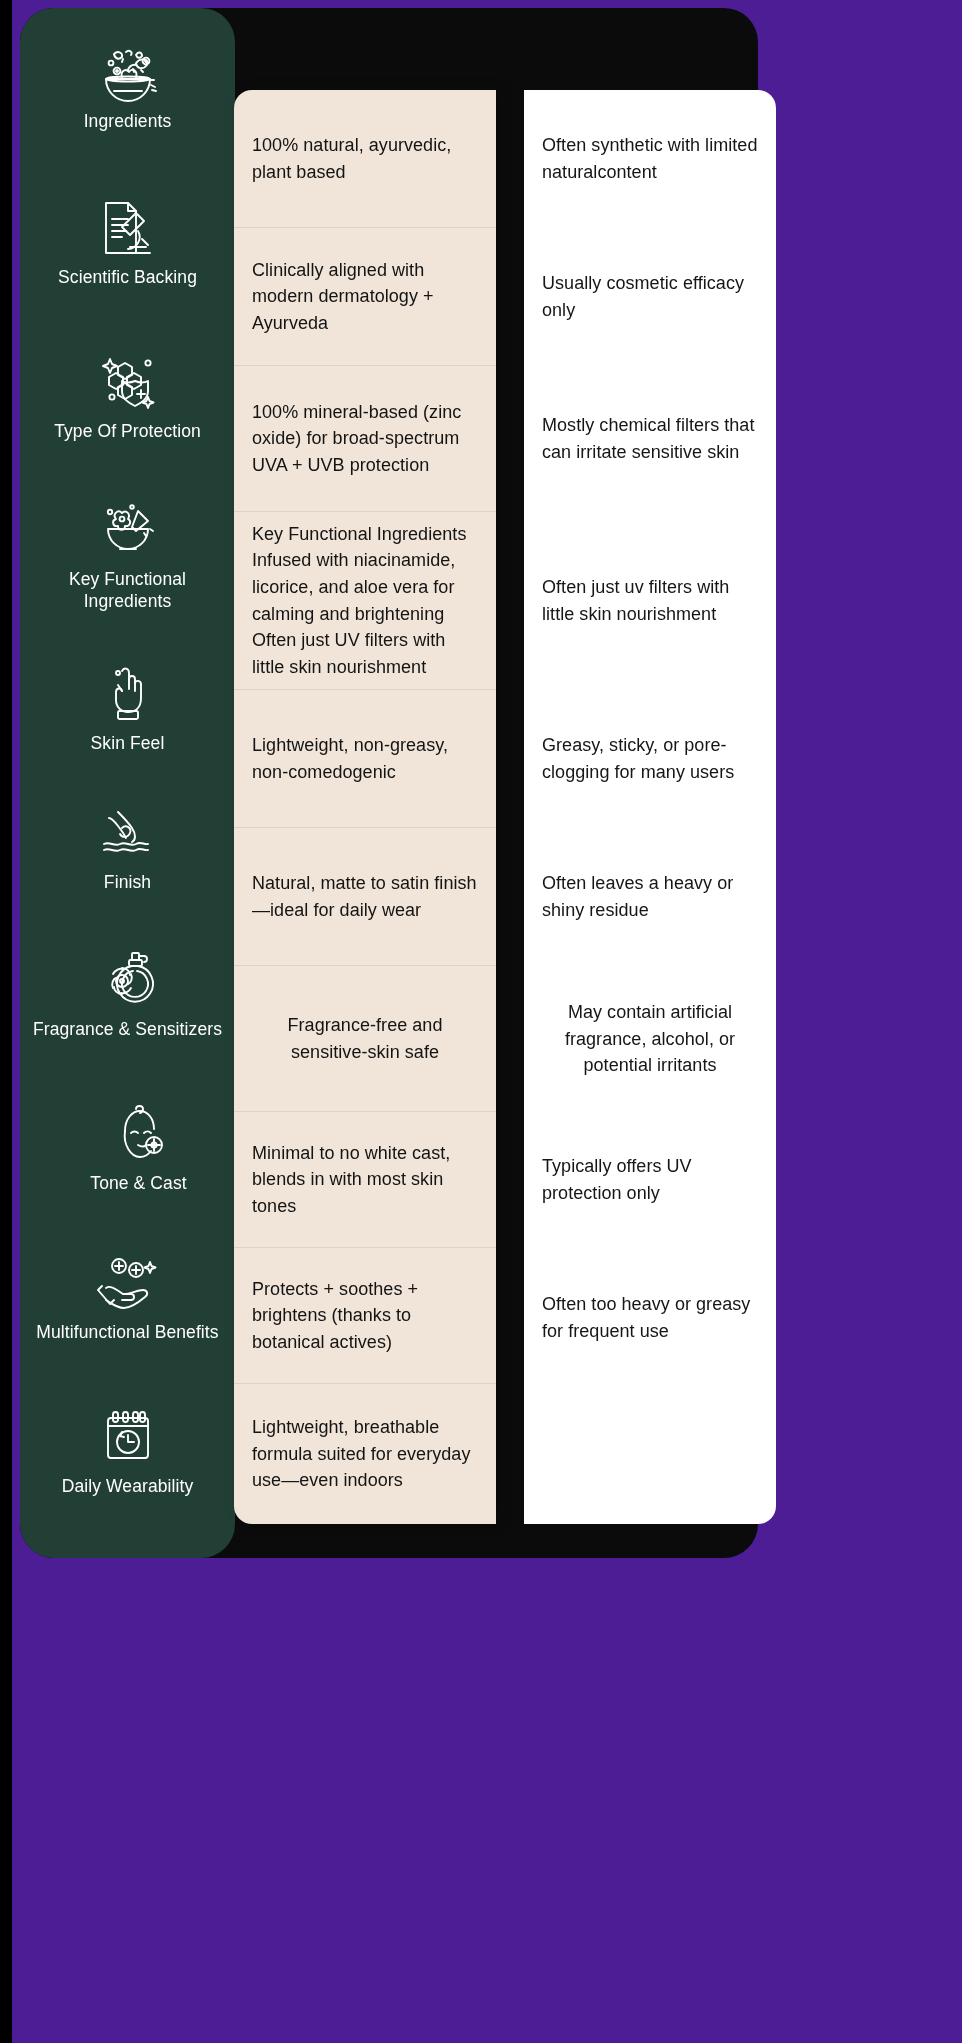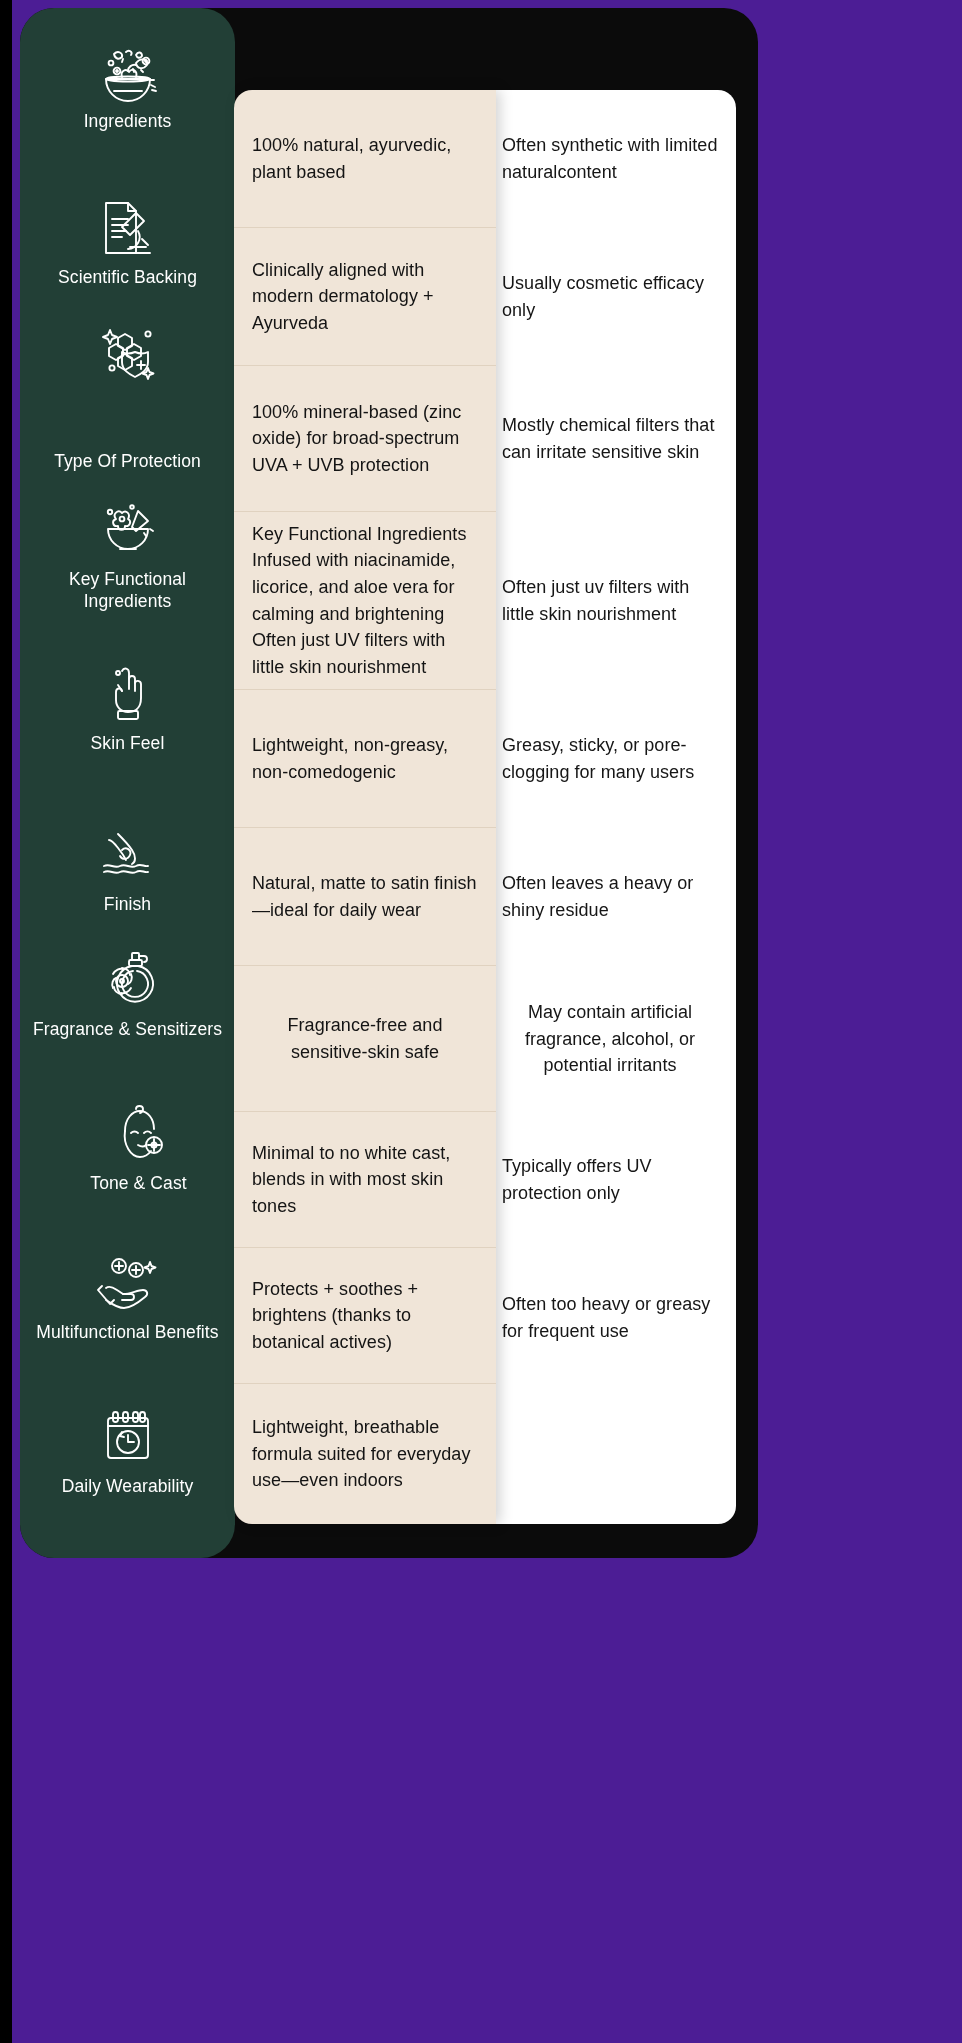--- a/index.html
+++ b/index.html
@@ -90,21 +90,21 @@
     background: #f0e5d8;
     border-radius: 18px 0 0 18px;
     z-index: 4;
     overflow: hidden;
     box-shadow: 4px 0 14px rgba(0,0,0,0.18);
   }
 
   
   .col-theirs {
     position: absolute;
-    left: 472px;
+    left: 512px;
     top: 90px;
     width: 252px;
     height: 1434px;
     background: #ffffff;
     border-radius: 0 18px 18px 0;
     z-index: 2;
     overflow: hidden;
   }
 
   .cell {
@@ -141,24 +141,24 @@
   .r4  { flex: 0 0 138px; }
   .r5  { flex: 0 0 138px; }
   .r6  { flex: 0 0 146px; text-align: center; }
   .r7  { flex: 0 0 136px; }
   .r8  { flex: 0 0 136px; }
   .r9  { flex: 0 0 140px; }
 
   
   .s0 { flex: 0 0 156px; }
   .s1 { flex: 0 0 156px; }
-  .s2 { flex: 0 0 152px; justify-content: space-between; }
+  .s2 { flex: 0 0 152px; }
   .s3 { flex: 0 0 165px; }
   .s4 { flex: 0 0 142px; }
-  .s5 { flex: 0 0 136px; justify-content: flex-end; }
+  .s5 { flex: 0 0 136px; }
   .s6 { flex: 0 0 158px; }
   .s7 { flex: 0 0 150px; padding-left: 32px; }
   .s8 { flex: 0 0 148px; }
   .s9 { flex: 0 0 160px; }
 </style>
 </head>
 <body>
 
 <div id="stage">
 

